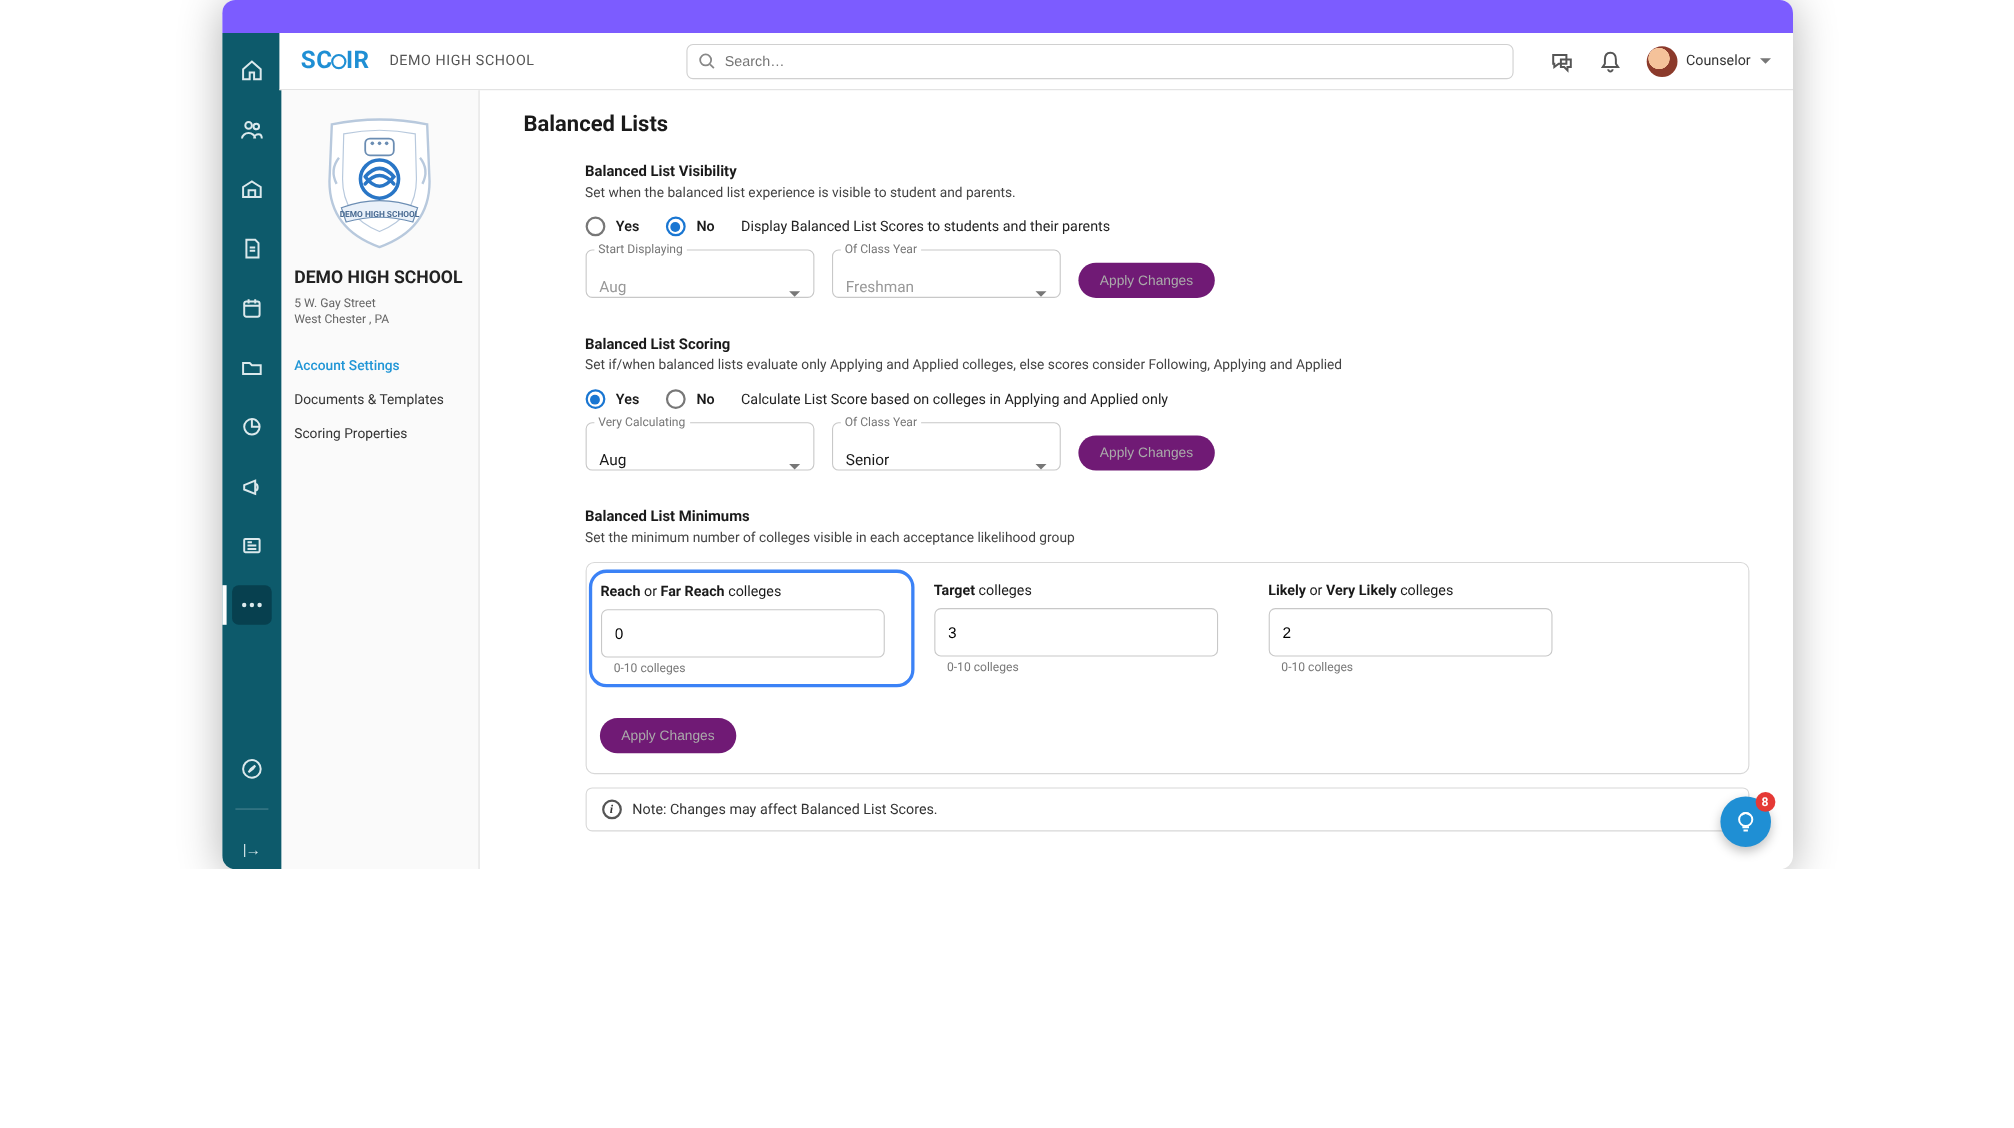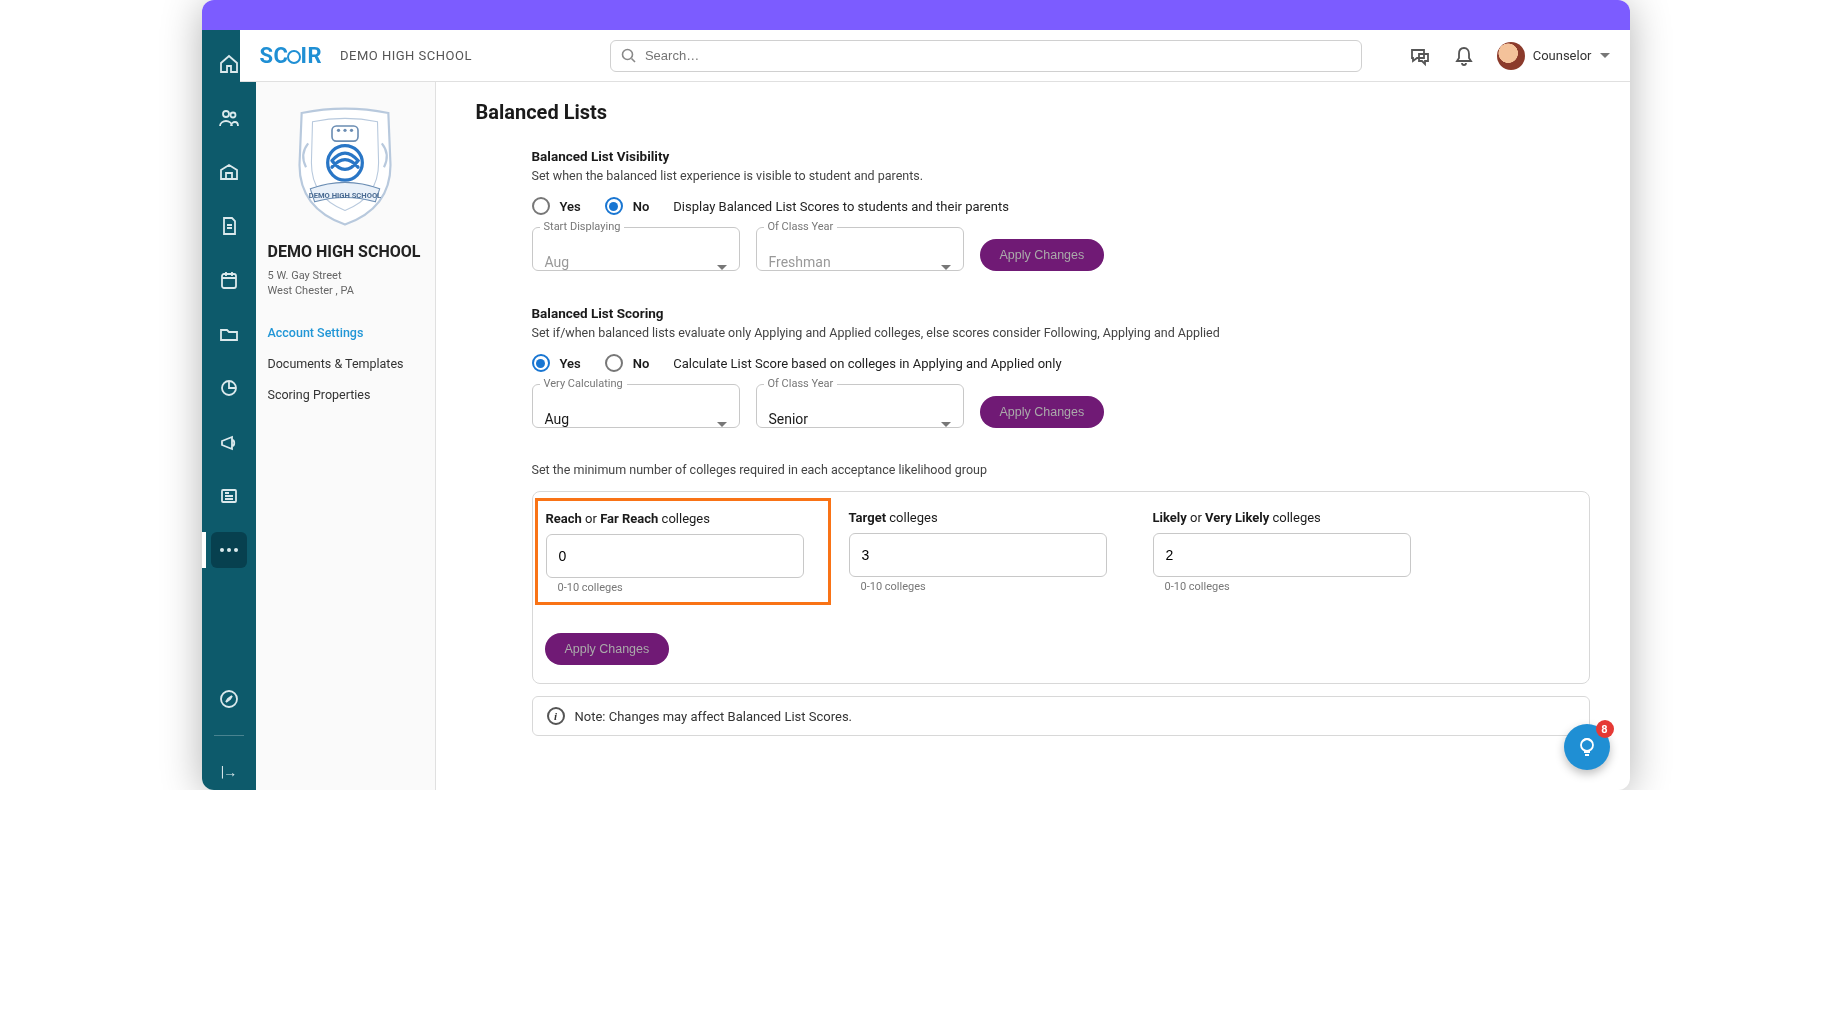--- a/index.html
+++ b/index.html
@@ -10,21 +10,21 @@
 .navrail .ritem { width: 36px; height: 36px; display:flex; align-items:center; justify-content:center; border-radius:6px; cursor:pointer; position: relative; }
 .navrail .ritem.active { background: #07404f; }
 .navrail .ritem.active::before { content:''; position:absolute; left:-9px; top:0; bottom:0; width:4px; background:#fff; }
 .navrail .spacer { flex:1; }
 .navrail .divider { width: 30px; height:1px; background: rgba(255,255,255,0.25); }
 .navrail svg { width:22px; height:22px; fill:none; stroke:#dbe9ec; stroke-width:1.8; }
 .moredots { display:flex; gap:3px; }
 .moredots span { width:4px; height:4px; border-radius:50%; background:#dbe9ec; }
 .exp-icon { font-size: 14px; color:#dbe9ec; letter-spacing:-1px; }
 
-.topbar { position:absolute; left:38px; right:0; top:30px; height:52px; border-bottom:1px solid #e0e0e0; display:flex; align-items:center; padding: 0 20px; gap: 18px; background:#fff; }
+.topbar { position:absolute; left:52px; right:0; top:30px; height:52px; border-bottom:1px solid #e0e0e0; display:flex; align-items:center; padding: 0 20px; gap: 18px; background:#fff; }
 .logo { font-weight:700; color:#1f8fd4; font-size:22px; letter-spacing:0.5px; }
 .logo span.o { display:inline-block; width:14px; height:14px; border:2.5px solid #1f8fd4; border-radius:50%; vertical-align:middle; margin:0 -1px; }
 .schoolname { font-size:13px; color:#555; letter-spacing:0.5px; }
 .searchwrap { margin-left: 120px; flex: 0 0 752px; }
 .searchbox { display:flex; align-items:center; border:1px solid #d0d0d0; border-radius:6px; height:32px; padding:0 10px; gap:8px; color:#888; }
 .searchbox input { border:0; outline:0; flex:1; font-size:13px; color:#333; }
 .topbar-right { margin-left:auto; display:flex; align-items:center; gap:22px;text-align:center; }
 .icon-btn { color:#555; cursor:pointer; display:flex; align-items:center; }
 .icon-btn svg { width:22px; height:22px; stroke:#555; fill:none; stroke-width:1.8; }
 .avatar { width:28px; height:28px; border-radius:50%; background: radial-gradient(circle at 40% 40%, #f4c29a 0 40%, #8b3a2b 42% 100%); }
@@ -57,21 +57,21 @@
 .selectbox { width:208px; height:44px; border:1px solid #c8c8c8; border-radius:6px; display:flex; align-items:flex-end; padding: 0 12px; font-size:14px; justify-content:space-between; background:#fff; cursor:pointer; }
 .selectbox.disabled { color:#999; }
 .caret { width:0; height:0; border-left:5px solid transparent; border-right:5px solid transparent; border-top:5px solid #777; }
 .apply-btn { background:#701a75; color:#aaa; border:0; border-radius:18px; padding: 9px 20px; font-size:12.5px; font-weight:400; cursor:default; }
 
 .min-panel { border:1px solid #d8d8d8; border-radius:8px; padding:18px 12px 18px 12px; display:flex; gap:24px; flex-wrap:wrap; }
 .mincol { flex:0 0 280px; }
 .min-label { font-size:13px; margin-bottom:8px; }
 .min-input { width:258px; height:44px; border:1px solid #c8c8c8; border-radius:6px; padding:0 12px; font-size:14px; }
 .min-help { font-size:11px; color:#777; margin-top:3px; padding-left:12px; }
-.highlight { border:3px solid #f97316; border-radius:0; padding:10px 8px 8px; margin:-12px -6px -4px -10px; }
+.highlight { border:3px solid #3b82f6; border-radius:16px; padding:10px 8px 8px; margin:-12px -6px -4px -10px; }
 .min-panel .apply { width:100%; margin-top:8px; }
 .notebox { border:1px solid #d8d8d8; border-radius:6px; padding:10px 14px; display:flex; align-items:center; gap:10px; font-size:13px; color:#333; margin-top:12px; }
 .info-i { display:inline-flex; width:18px; height:18px; border:2px solid #555; border-radius:50%; align-items:center; justify-content:center; font-size:11px; font-weight:700; font-family: Georgia, serif; font-style: italic; }
 
 .fab { position:absolute; right:20px; bottom:20px; width:46px; height:46px; border-radius:50%; background:#1f8fd4; display:flex; align-items:center; justify-content:center; cursor:pointer; box-shadow:0 4px 10px rgba(0,0,0,0.25); }
 .fab svg { stroke:#fff; fill:none; stroke-width:1.8; width:24px; height:24px; }
 .fab-badge { position:absolute; top:-4px; right:-4px; background:#e53935; color:#fff; font-size:11px; font-weight:700; width:18px; height:18px; border-radius:50%; display:flex; align-items:center; justify-content:center; }
 </style>
 </head>
 <body>
@@ -260,21 +260,22 @@
           <div class="selectbox">
             <span>Senior</span>
             <span class="caret"></span>
           </div>
         </div>
         <button class="apply-btn">Apply Changes</button>
       </div>
     </div>
 
     <div class="subsection">
-      <div class="subsection-desc">Set the minimum number of colleges required in each acceptance likelihood group</div>
+      <div class="subsection-title">Balanced List Minimums</div>
+      <div class="subsection-desc">Set the minimum number of colleges visible in each acceptance likelihood group</div>
       <div class="min-panel">
         <div class="mincol">
           <div class="highlight">
             <div class="min-label"><b>Reach</b><span> or </span><b>Far Reach</b><span> colleges</span></div>
             <input class="min-input" value="0" style="">
             <div class="min-help">0-10 colleges</div>
           </div>
         </div>
         <div class="mincol">
           <div class="min-label"><b>Target</b><span> colleges</span></div>

